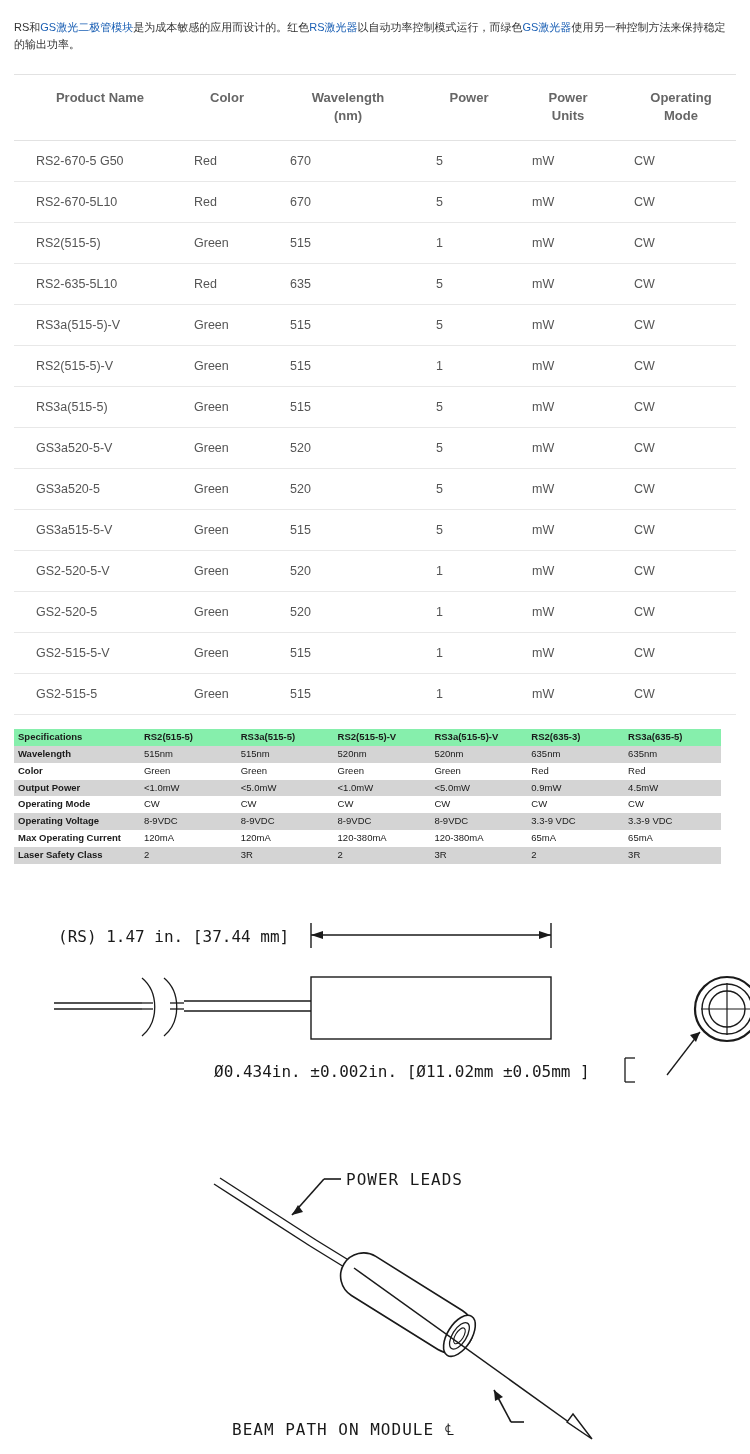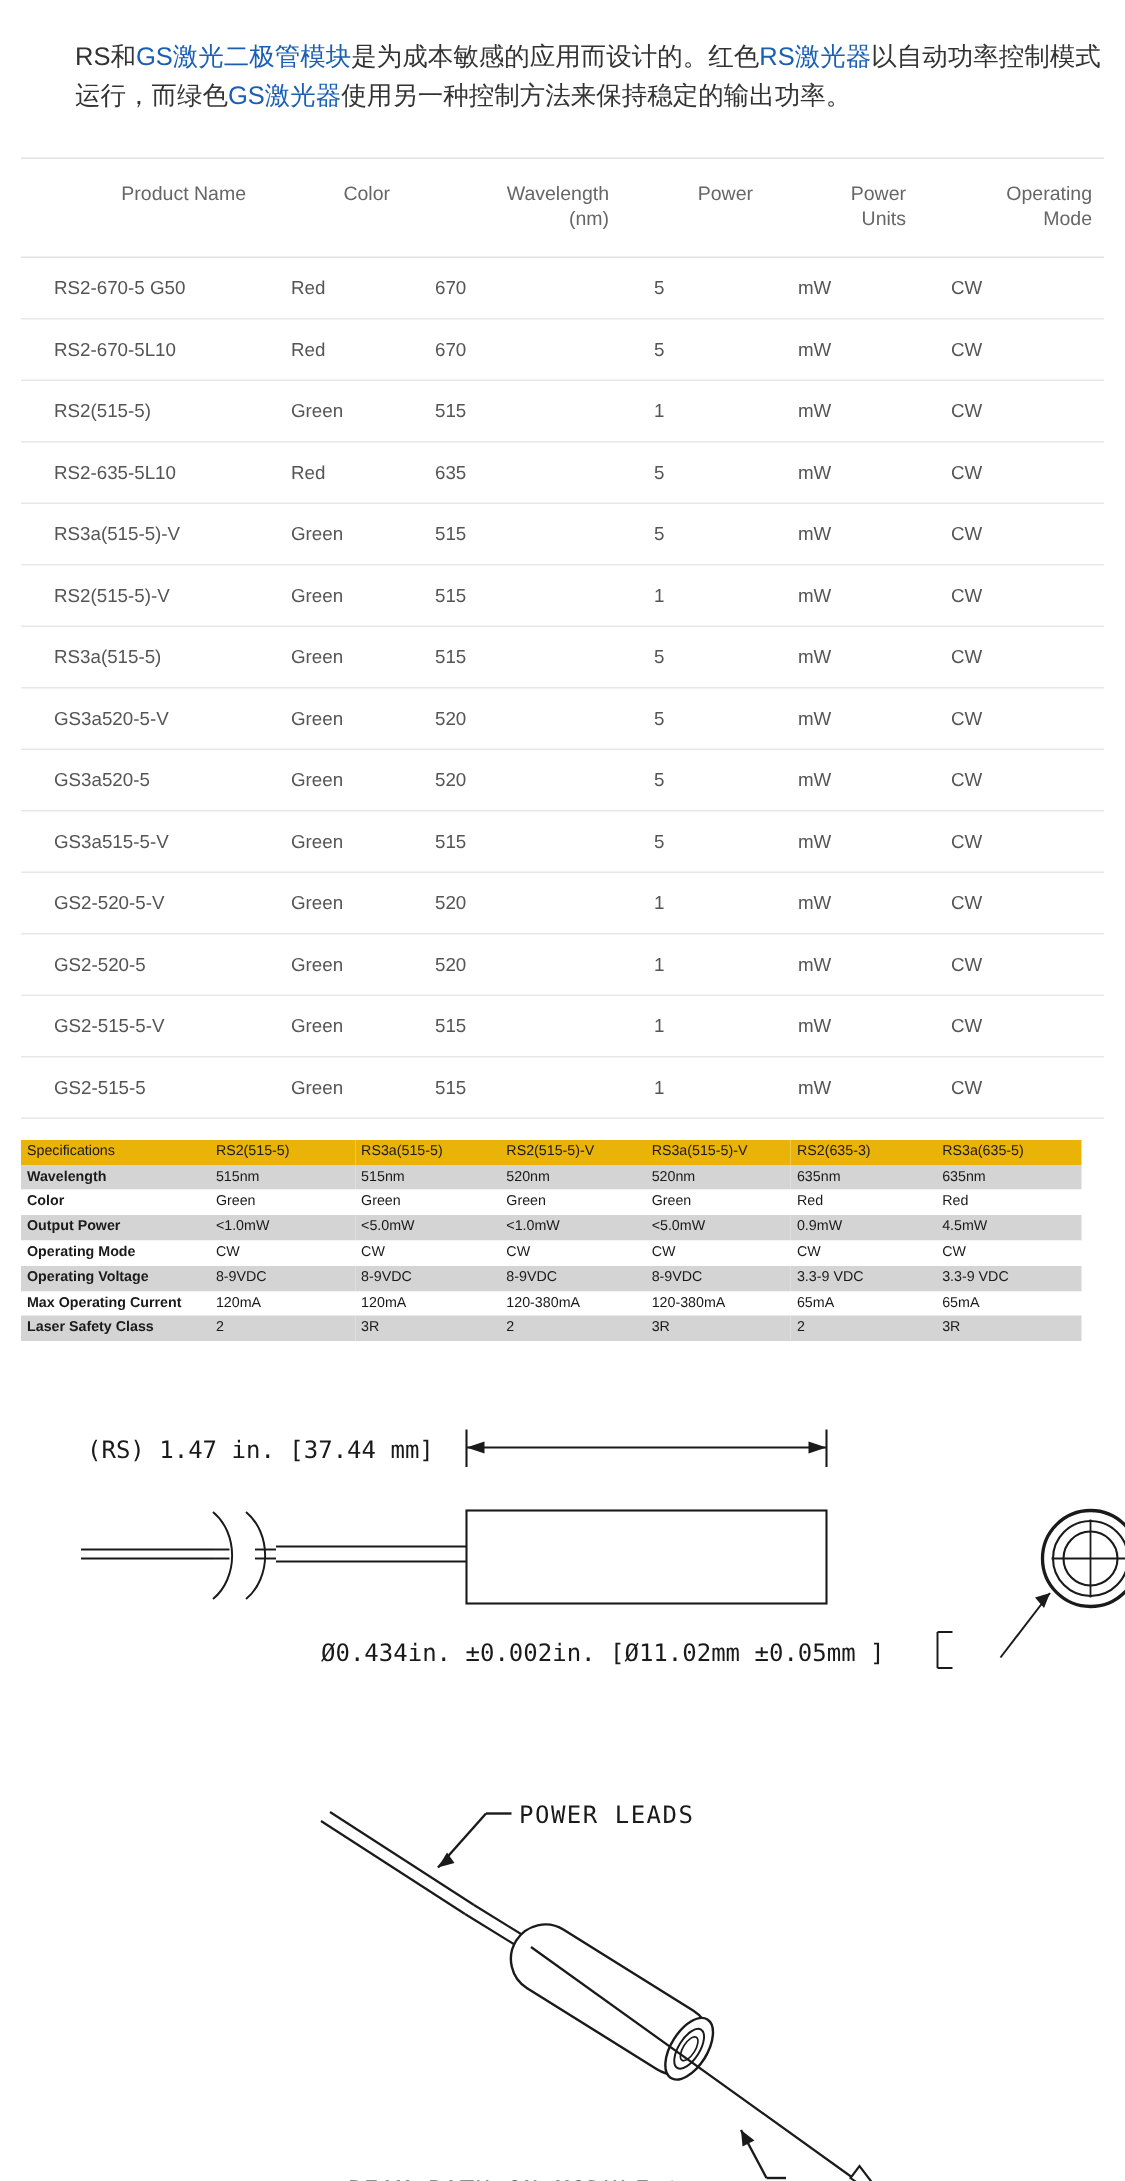--- a/index.html
+++ b/index.html
@@ -14,41 +14,40 @@
     color: #333333;
     -webkit-font-smoothing: antialiased;
   }
   .page {
     width: 750px;
     position: relative;
   }
 
   
   .intro {
-    font-size: 17px;
+    font-size: 11px;
     line-height: 1.55;
     color: #333333;
     padding: 8px 14px 10px 14px;
-    margin-left: 36px;
   }
   .intro .lnk {
     color: #1a5fb4;
   }
 
   
   .product-table {
     width: 722px;
     margin: 0 14px;
     border-collapse: collapse;
     font-size: 12.5px;
     color: #555555;
   }
   .product-table th {
-    font-weight: normal;
-    text-align: right;
+    font-weight: bold;
+    text-align: center;
     color: #666666;
     padding: 14px 8px 16px 22px;
     border-top: 1px solid #e2e2e2;
     border-bottom: 1px solid #e2e2e2;
     vertical-align: top;
     line-height: 1.35;
     font-size: 13px;
   }
   .product-table td {
     padding: 13px 8px 13px 22px;
@@ -86,22 +85,22 @@
     background: #d4d4d4;
   }
   .spec-table tr.plain td,
   .spec-table tr.plain th {
     background: #ffffff;
   }
   .spec-table .sp-label {
     font-weight: bold;
   }
   .spec-table thead th {
-    font-weight: normal;
-    background: #eab308;
+    font-weight: bold;
+    background: #86efac;
   }
   .spec-table col.s-label { width: 126px; }
   .spec-table col.s-col { width: 97px; }
 
   
   .drawing {
     margin-top: 18px;
     position: relative;
     padding-left: 24px;
   }

